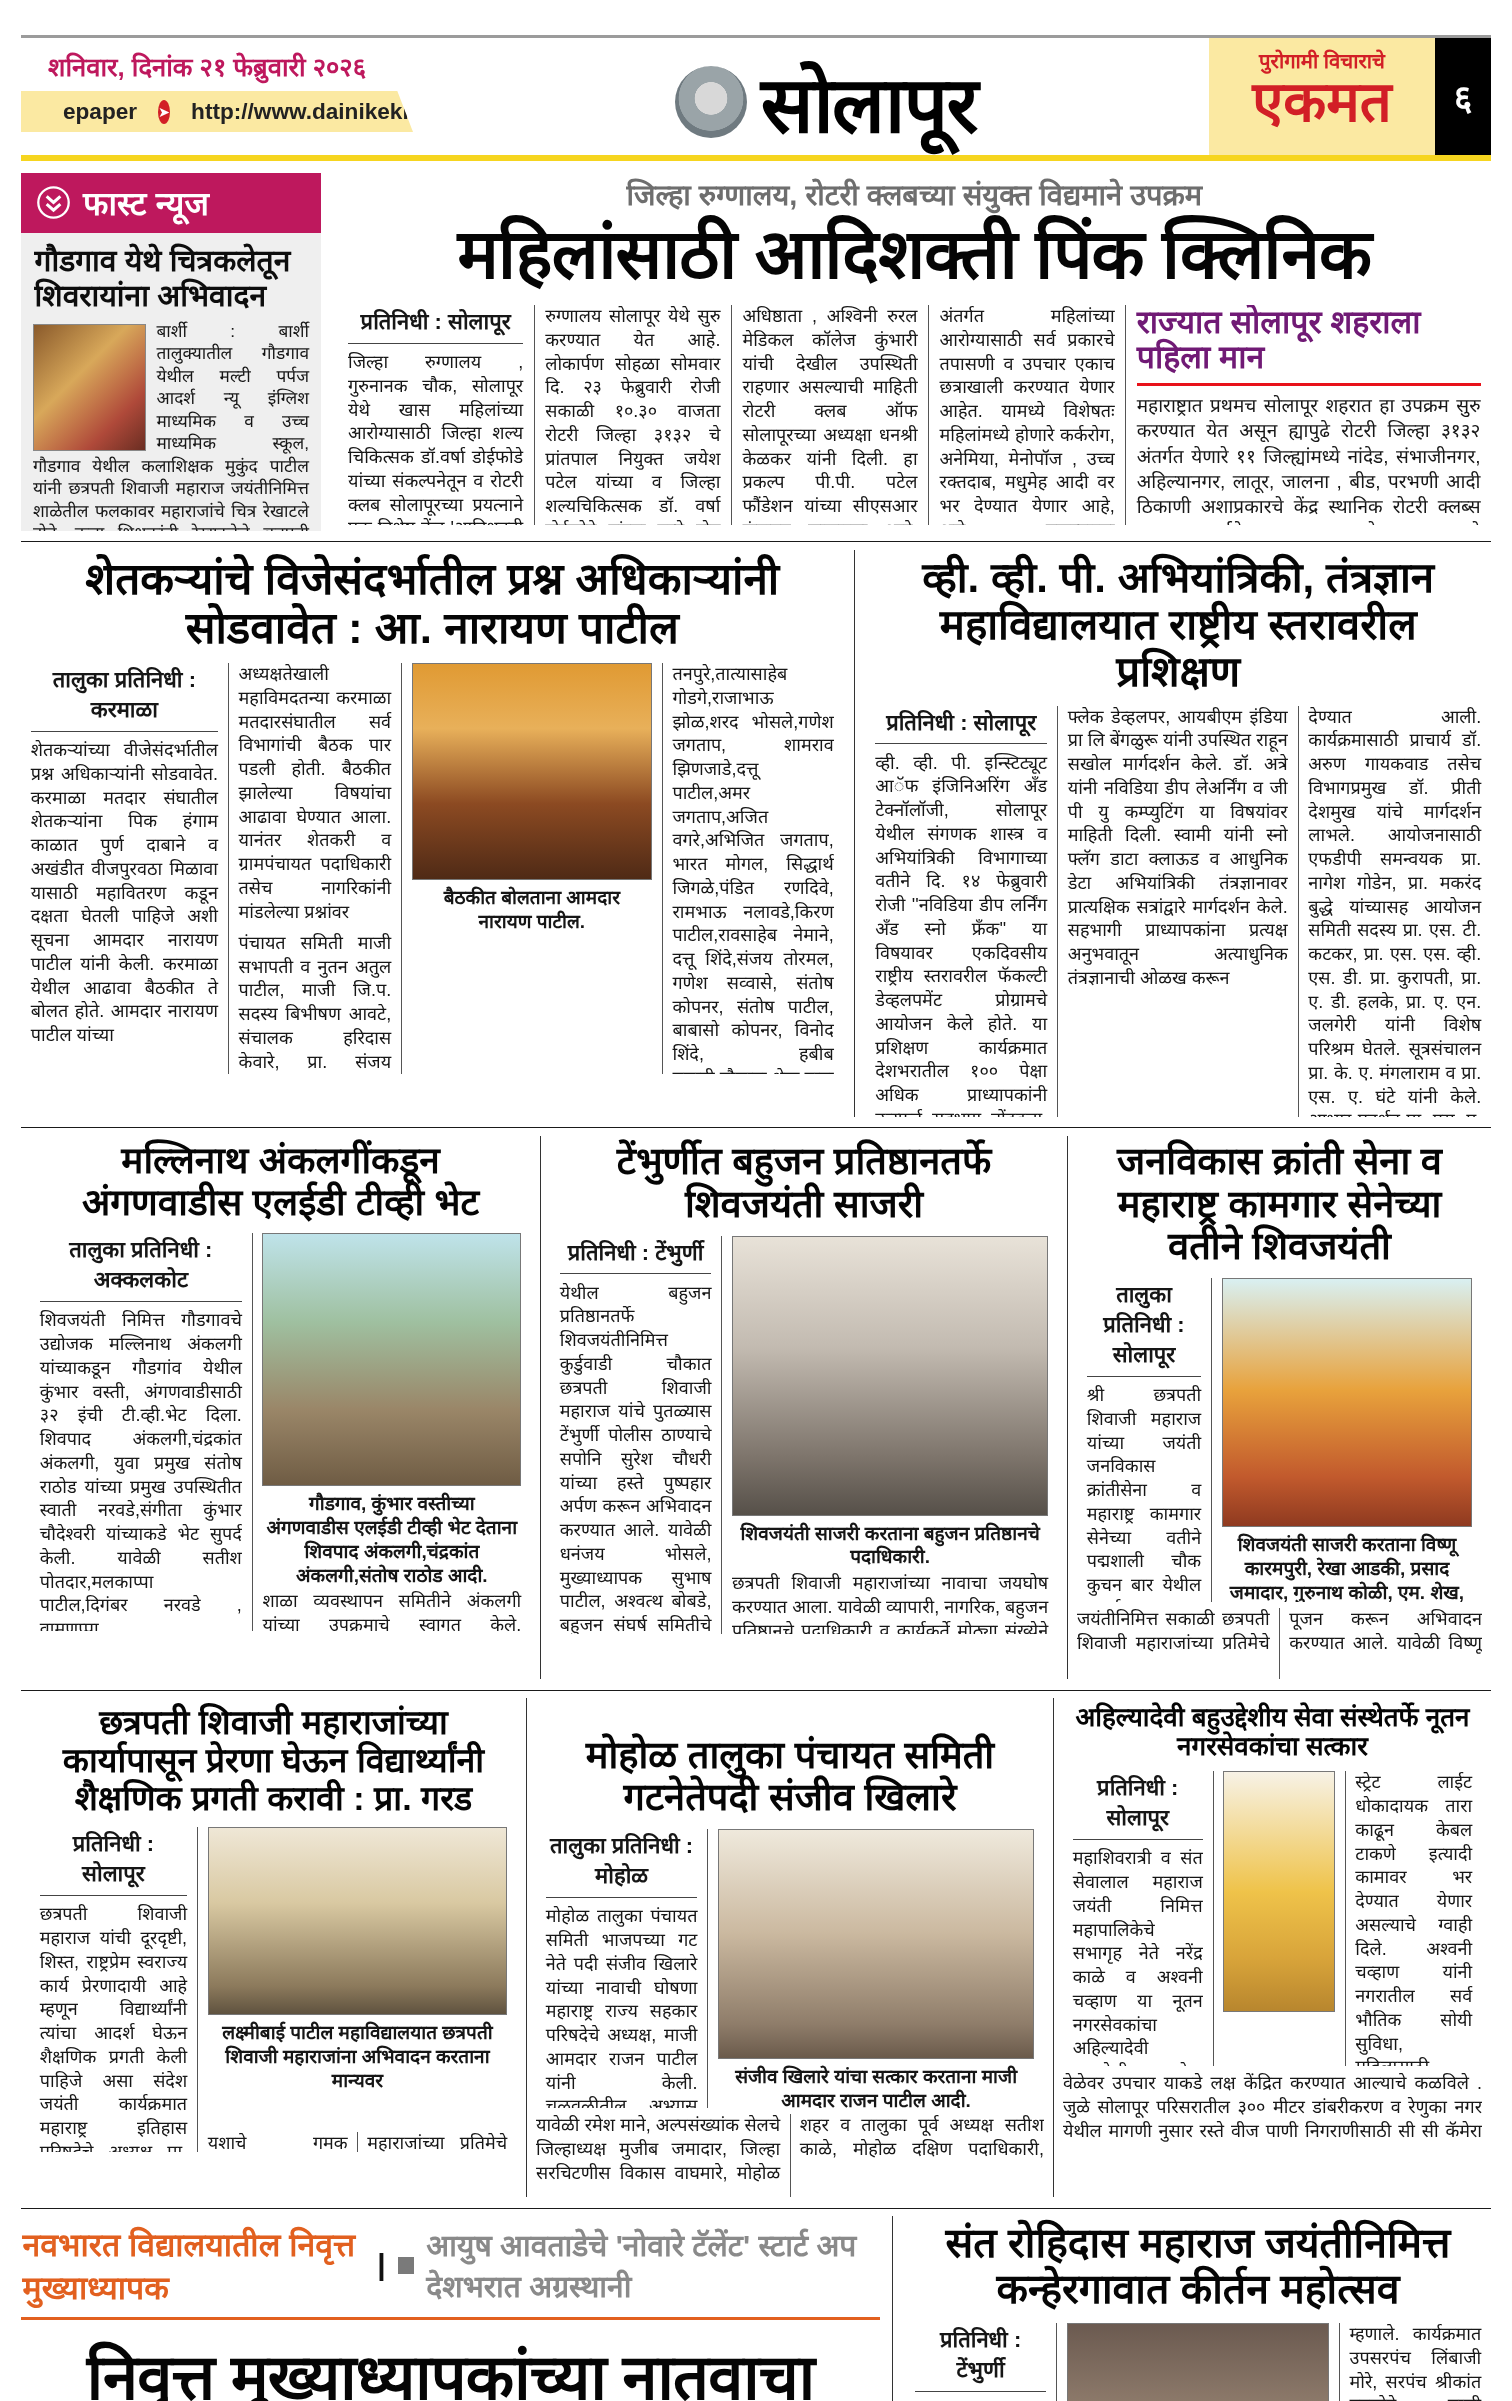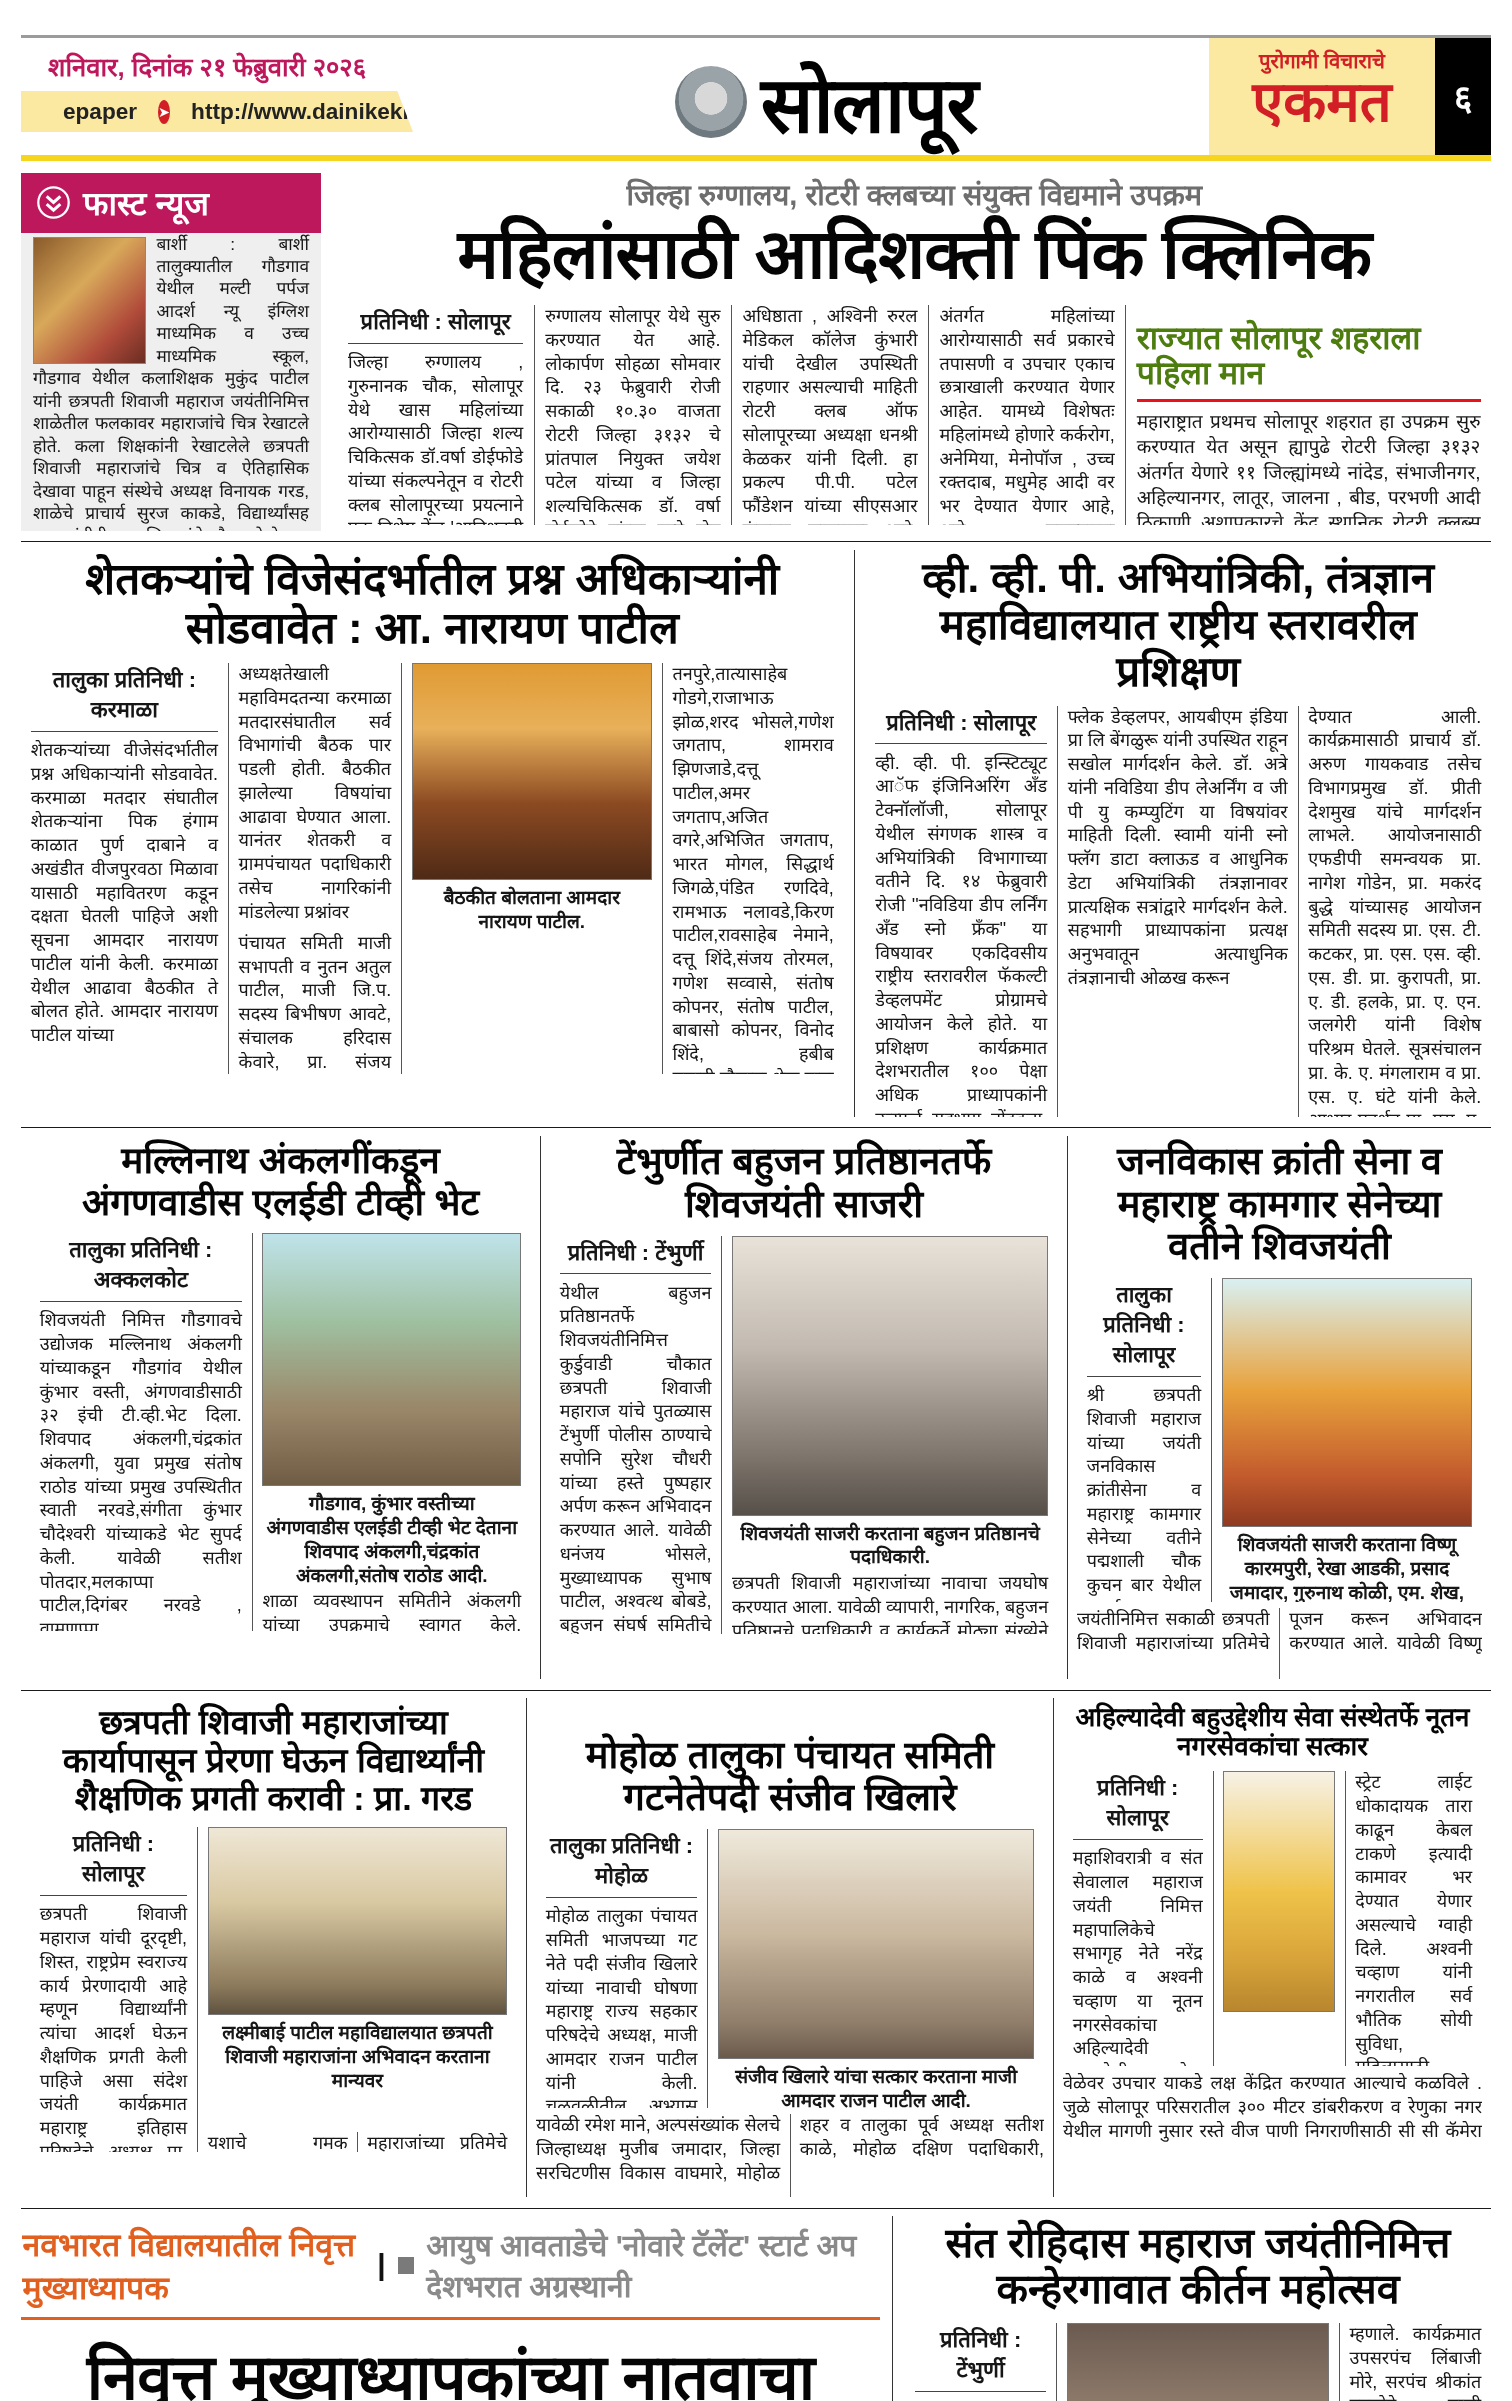--- a/index.html
+++ b/index.html
@@ -33,21 +33,21 @@
   .fn-photo { float:left; width:113px; height:127px; margin:4.5px 10.5px 3px 0; background:linear-gradient(135deg,#8a5a2b,#d8a85a 40%,#b04a3a 75%,#6a2d22); border:0.8px solid #888; }
   .fn-body { font-size:17.3px; line-height:1.3; text-align:justify; }
   .lead { flex:1; min-width:0; }
   .kicker { text-align:center; color:#6e6e6e; font-size:29px; font-weight:bold; padding:1.5px 0 6px; }
   .lead h1 { text-align:center; font-size:69px; font-weight:800; letter-spacing:-0.8px; line-height:1.05; color:#050505; padding-bottom:13.6px; }
   .lead-cols { display:grid; grid-template-columns:1fr 1fr 1fr 1fr 1.85fr; gap:0; height:220px; overflow:hidden; }
   .lead-cols > div { padding:0 10.5px; border-right:0.8px solid #555; }
   .lead-cols > div:last-child { border-right:none; }
   .byline { font-weight:bold; font-size:22px; text-align:center; border-bottom:1.5px solid #444; padding-bottom:7.5px; margin-bottom:7.5px; }
   .bodytxt { font-size:18px; line-height:1.32; text-align:justify; }
-  .sidebox h2 { font-size:32px; line-height:1.1; border-bottom:3px solid #e8121a; padding-bottom:7.5px; margin-bottom:7.5px; color:#4d7c0f;margin-top:16px; }
+  .sidebox h2 { font-size:32px; line-height:1.1; border-bottom:3px solid #e8121a; padding-bottom:7.5px; margin-bottom:7.5px; color:#701a75; }
   .sidebox .bodytxt { font-size:19px; }
 
   
   .sep { border-top:1.5px solid #1a1a1a; margin-top:10.5px; }
   section.arow { padding-top:7.5px; }
   .art h2 { text-align:center; font-weight:800; color:#050505; line-height:1.12; padding:4.5px 7.5px 10.5px; }
   .photo { width:100%; border:0.8px solid #777; }
   .caption { font-weight:bold; font-size:19px; text-align:center; padding:6px 3px 3px; line-height:1.25; }
   .artgrid { display:grid; gap:0; }
   .artgrid > div { padding:0 9.8px; }
@@ -141,20 +141,23 @@
   <section class="row1">
     <aside class="fastnews">
       <div class="fn-head">
         <svg width="35" height="35" viewBox="0 0 46 46">
           <circle cx="23" cy="23" r="20" fill="none" stroke="#fff" stroke-width="3"></circle>
           <path d="M14 15 L23 23 L32 15" fill="none" stroke="#fff" stroke-width="4"></path>
           <path d="M14 25 L23 33 L32 25" fill="none" stroke="#fff" stroke-width="4"></path>
         </svg>
         <span>फास्ट न्यूज</span>
       </div>
+      <div class="fn-title">
+          <h3>गौडगाव येथे चित्रकलेतून शिवरायांना अभिवादन</h3>
+        </div>
       <div class="fn-photo"></div>
       <p class="fn-body">बार्शी : बार्शी तालुक्यातील गौडगाव येथील मल्टी पर्पज आदर्श न्यू इंग्लिश माध्यमिक व उच्च माध्यमिक स्कूल, गौडगाव येथील कलाशिक्षक मुकुंद पाटील यांनी छत्रपती शिवाजी महाराज जयंतीनिमित्त शाळेतील फलकावर महाराजांचे चित्र रेखाटले होते. कला शिक्षकांनी रेखाटलेले छत्रपती शिवाजी महाराजांचे चित्र व ऐतिहासिक देखावा पाहून संस्थेचे अध्यक्ष विनायक गरड, शाळेचे प्राचार्य सुरज काकडे, विद्यार्थ्यांसह ग्रामस्थांनीही कला शिक्षकांचे कौतुक केले.</p>
     </aside>
 
     <div class="lead">
       <div class="kicker">जिल्हा रुग्णालय, रोटरी क्लबच्या संयुक्त विद्यमाने उपक्रम</div>
       <h1>महिलांसाठी आदिशक्ती पिंक क्लिनिक</h1>
       <div class="lead-cols">
         <div>
           <div class="byline">प्रतिनिधी : सोलापूर</div>

